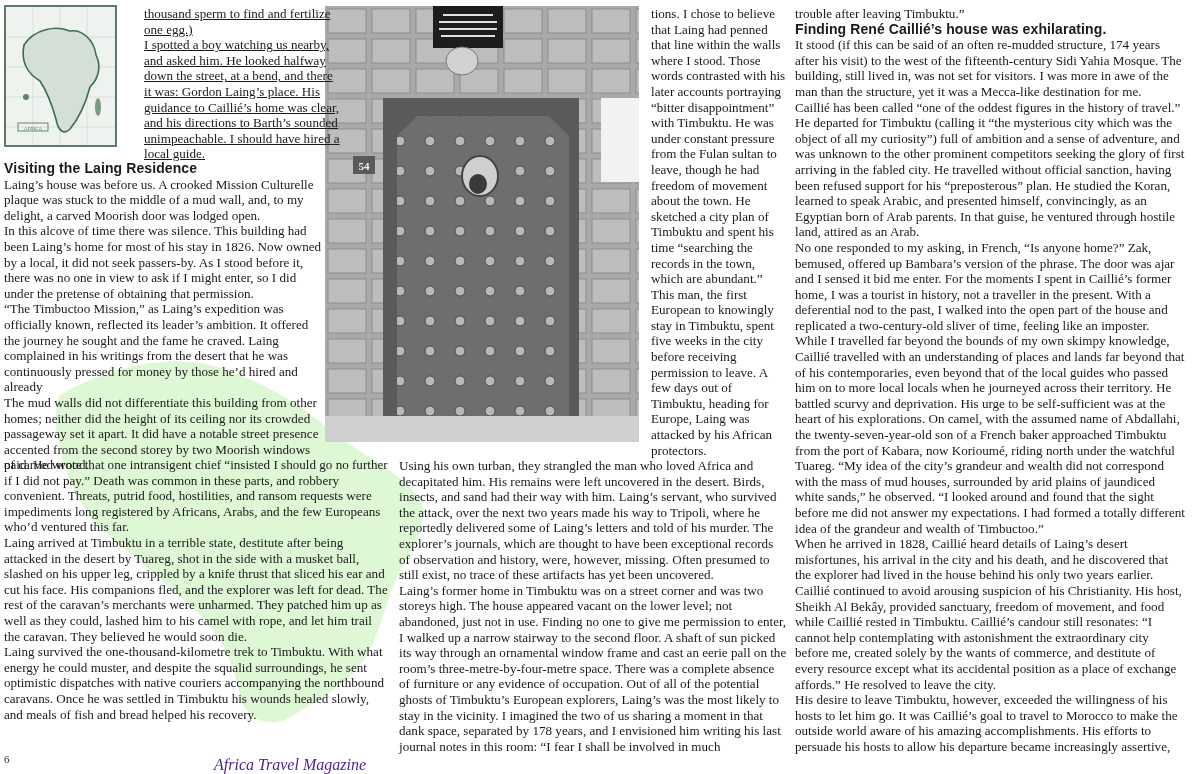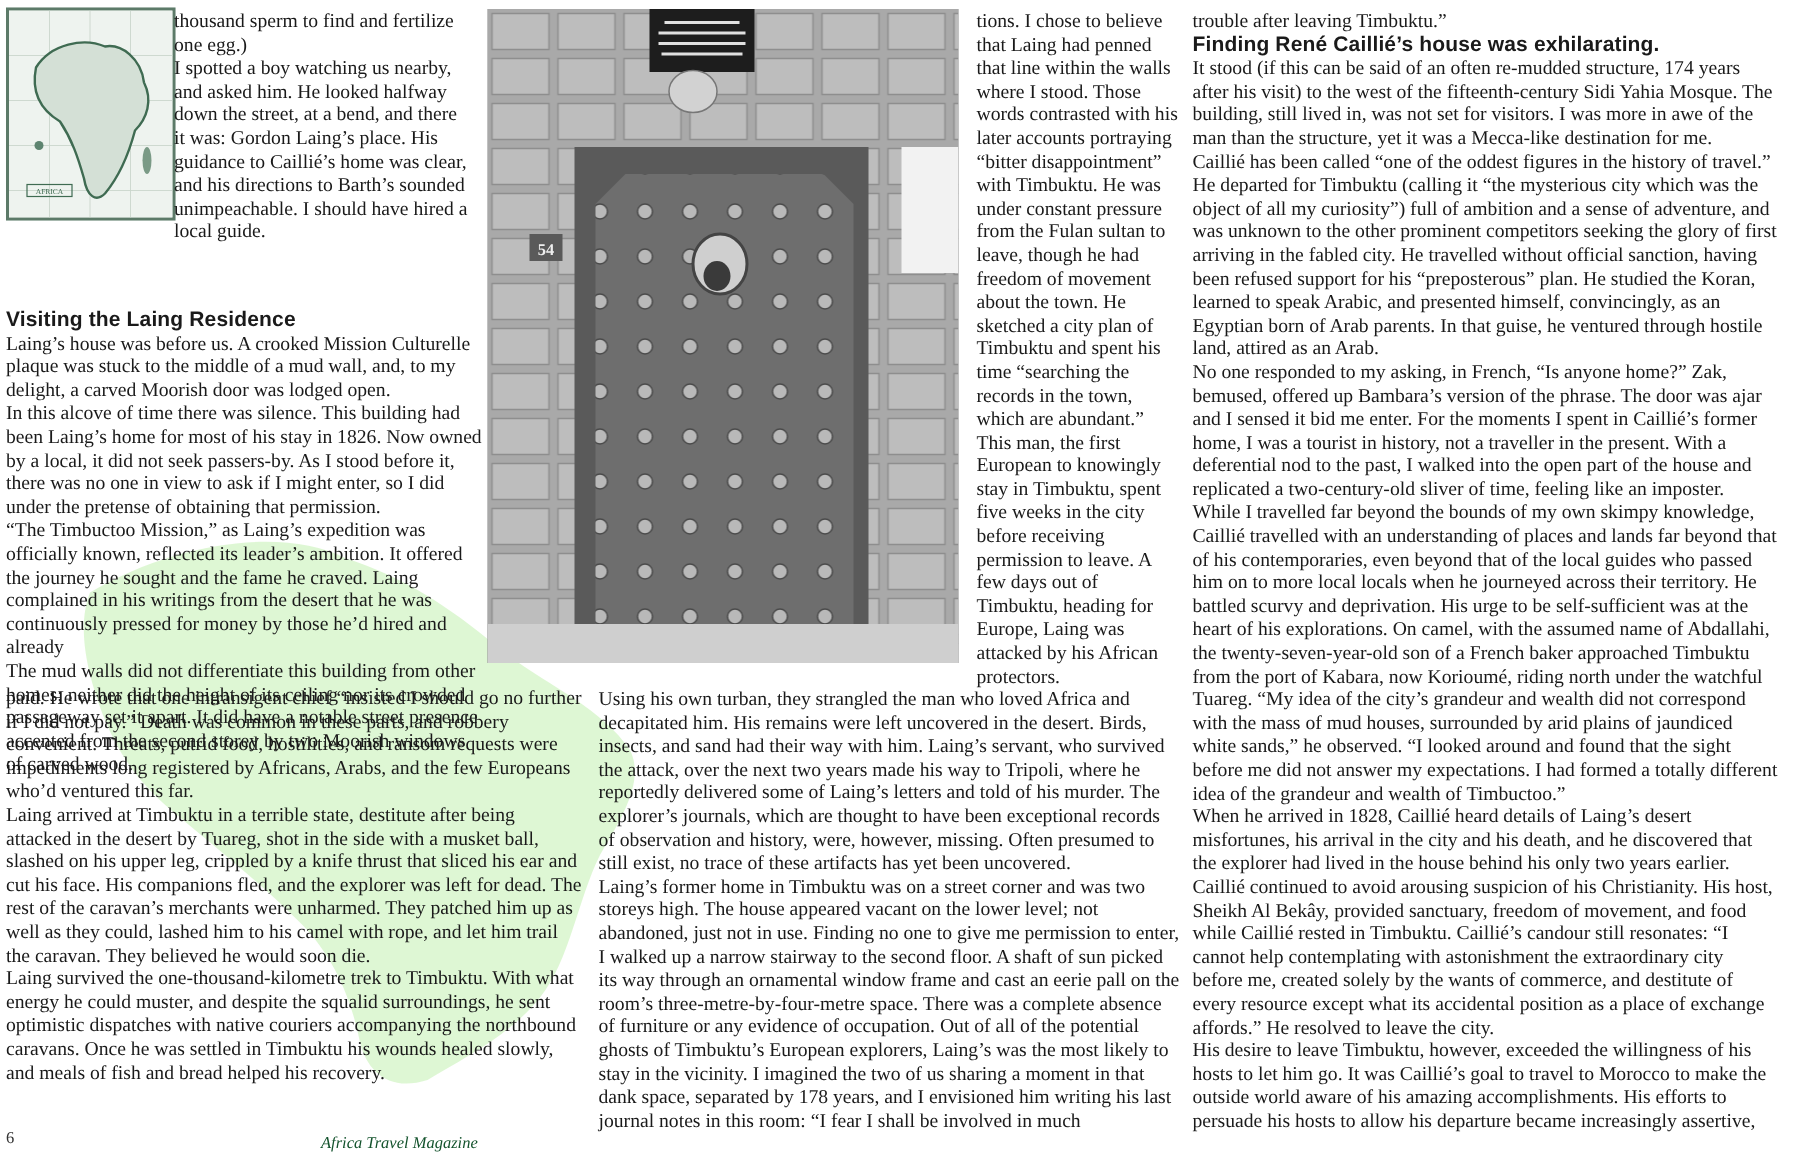--- a/index.html
+++ b/index.html
@@ -9,22 +9,22 @@
   .africa-bg { position:absolute; left:0; top:0; width:1203px; height:774px; z-index:0; }
   .col { position:absolute; z-index:2; font-size:13.1px; line-height:15.6px; }
   .col p { margin:0; }
   .heading { font-family:"Liberation Sans","DejaVu Sans",sans-serif; font-weight:bold;
              font-size:14px; line-height:15.6px; margin:0; letter-spacing:0.1px; }
   .map-thumb { position:absolute; left:4px; top:5px; width:113px; height:142px; z-index:2;
                background:#e8eee9; border:2px solid #5c7a68; box-sizing:border-box; }
   .photo { position:absolute; left:325px; top:6px; width:314px; height:436px; z-index:2;
            background:#8a8a8a; overflow:hidden; }
   .footer-page { position:absolute; left:4px; top:753px; font-size:11px; z-index:2; color:#333; }
-  .footer-mag { position:absolute; left:214px; top:756px; font-size:11px; font-style:italic;
-                color:#14532d; z-index:2; }
+  .footer-mag { position:absolute; left:214px; top:756px; font-size:16px; font-style:italic;
+                color:#4c1d95; z-index:2; }
 </style>
 </head>
 <body>
 
 <div class="page">
 
   <svg class="africa-bg" viewBox="0 0 1203 774">
     <path d="M60,395 C120,360 190,352 230,372 C270,385 300,405 330,430 C360,455 400,470 420,500 C430,520 415,545 400,570 C385,600 380,640 360,665 C340,690 310,705 285,720 C260,728 245,715 240,695 C235,670 225,640 200,615 C175,590 150,570 120,545 C95,525 80,505 70,480 C60,455 50,420 60,395 Z" fill="#dcf7d2" opacity="0.95"></path>
   </svg>
 
@@ -73,27 +73,27 @@
       <rect x="28" y="150" width="22" height="18" fill="#5a5a5a"></rect>
       <text x="39" y="164" font-size="11" fill="#eee" text-anchor="middle" font-family="Liberation Serif, serif" font-weight="bold">54</text>
       <rect x="58" y="92" width="196" height="330" fill="#5a5a5a"></rect>
       <path d="M72,130 L92,110 L224,110 L244,130 L244,410 L72,410 Z" fill="url(#studs)"></path>
       <ellipse cx="155" cy="170" rx="18" ry="20" fill="#cfcfcf" stroke="#444" stroke-width="2"></ellipse>
       <ellipse cx="153" cy="178" rx="9" ry="10" fill="#3a3a3a"></ellipse>
       <rect x="0" y="410" width="314" height="26" fill="#cfcfcf"></rect>
     </svg>
   </div>
 
-  <div class="col" style="left:116px; top:6px; width:200px;">
+  <div class="col" style="left:144px; top:6px; width:200px;text-decoration:underline;">
     <p>thousand sperm to find and fertilize</p>
     <p>one egg.)</p>
     <p style="width:198px;">I spotted a boy watching us nearby, and asked him. He looked halfway down the street, at a bend, and there it was: Gordon Laing’s place. His guidance to Caillié’s home was clear, and his directions to Barth’s sounded unimpeachable. I should have hired a local guide.</p>
   </div>
 
-  <div class="col" style="left:4px; top:161px; width:318px;margin-top:44px;">
+  <div class="col" style="left:4px; top:161px; width:318px;">
     <h2 class="heading">Visiting the Laing Residence</h2>
     <p>Laing’s house was before us. A crooked Mission Culturelle plaque was stuck to the middle of a mud wall, and, to my delight, a carved Moorish door was lodged open.</p>
     <p>In this alcove of time there was silence. This building had been Laing’s home for most of his stay in 1826. Now owned by a local, it did not seek passers-by. As I stood before it, there was no one in view to ask if I might enter, so I did under the pretense of obtaining that permission.</p>
     <p>“The Timbuctoo Mission,” as Laing’s expedition was officially known, reflected its leader’s ambition. It offered the journey he sought and the fame he craved. Laing complained in his writings from the desert that he was continuously pressed for money by those he’d hired and already</p>
     <p>The mud walls did not differentiate this building from other homes; neither did the height of its ceiling nor its crowded passageway set it apart. It did have a notable street presence accented from the second storey by two Moorish windows of carved wood.</p>
   </div>
 
   <div class="col" style="left:4px; top:457px; width:386px;">
     <p>paid. He wrote that one intransigent chief “insisted I should go no further if I did not pay.” Death was common in these parts, and robbery convenient. Threats, putrid food, hostilities, and ransom requests were impediments long registered by Africans, Arabs, and the few Europeans who’d ventured this far.</p>
     <p>Laing arrived at Timbuktu in a terrible state, destitute after being attacked in the desert by Tuareg, shot in the side with a musket ball, slashed on his upper leg, crippled by a knife thrust that sliced his ear and cut his face. His companions fled, and the explorer was left for dead. The rest of the caravan’s merchants were unharmed. They patched him up as well as they could, lashed him to his camel with rope, and let him trail the caravan. They believed he would soon die.</p>

